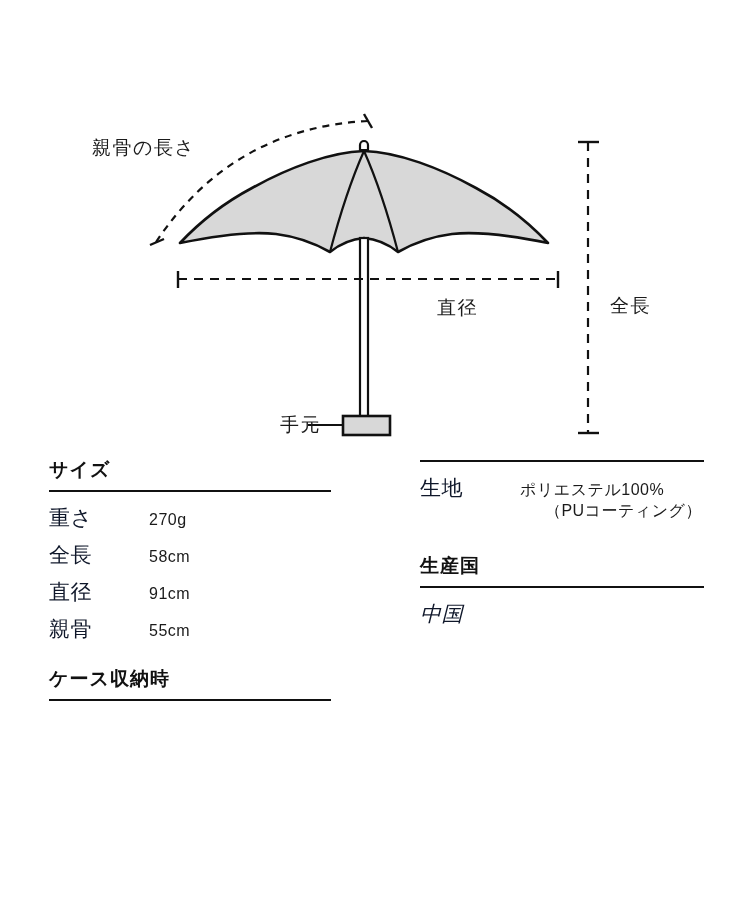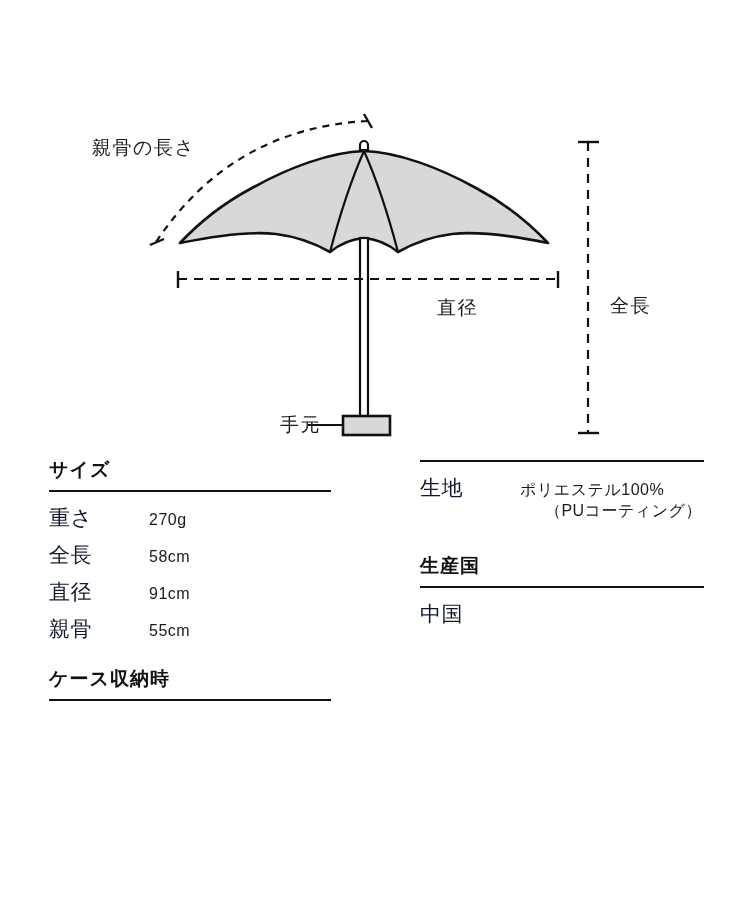--- a/index.html
+++ b/index.html
@@ -82,21 +82,21 @@
     font-size: 21px;
     letter-spacing: 0.5px;
     color: #0f172a;
   }
   .spec-row .v {
     flex: 1 1 auto;
     font-size: 16px;
     letter-spacing: 0.5px;
     color: #1a1a1a;
   }
-  .spec-row.single .k { width: auto; }
+  .spec-row.single .k { width: auto; font-style: italic; }
 
   .v-stack { display: flex; flex-direction: column; }
   .v-stack .v-line2 { align-self: flex-end; padding-right: 2px; }
 
   .spacer-30 { height: 30px; }
   .spacer-22 { height: 22px; }
 </style>
 </head>
 <body>
 

